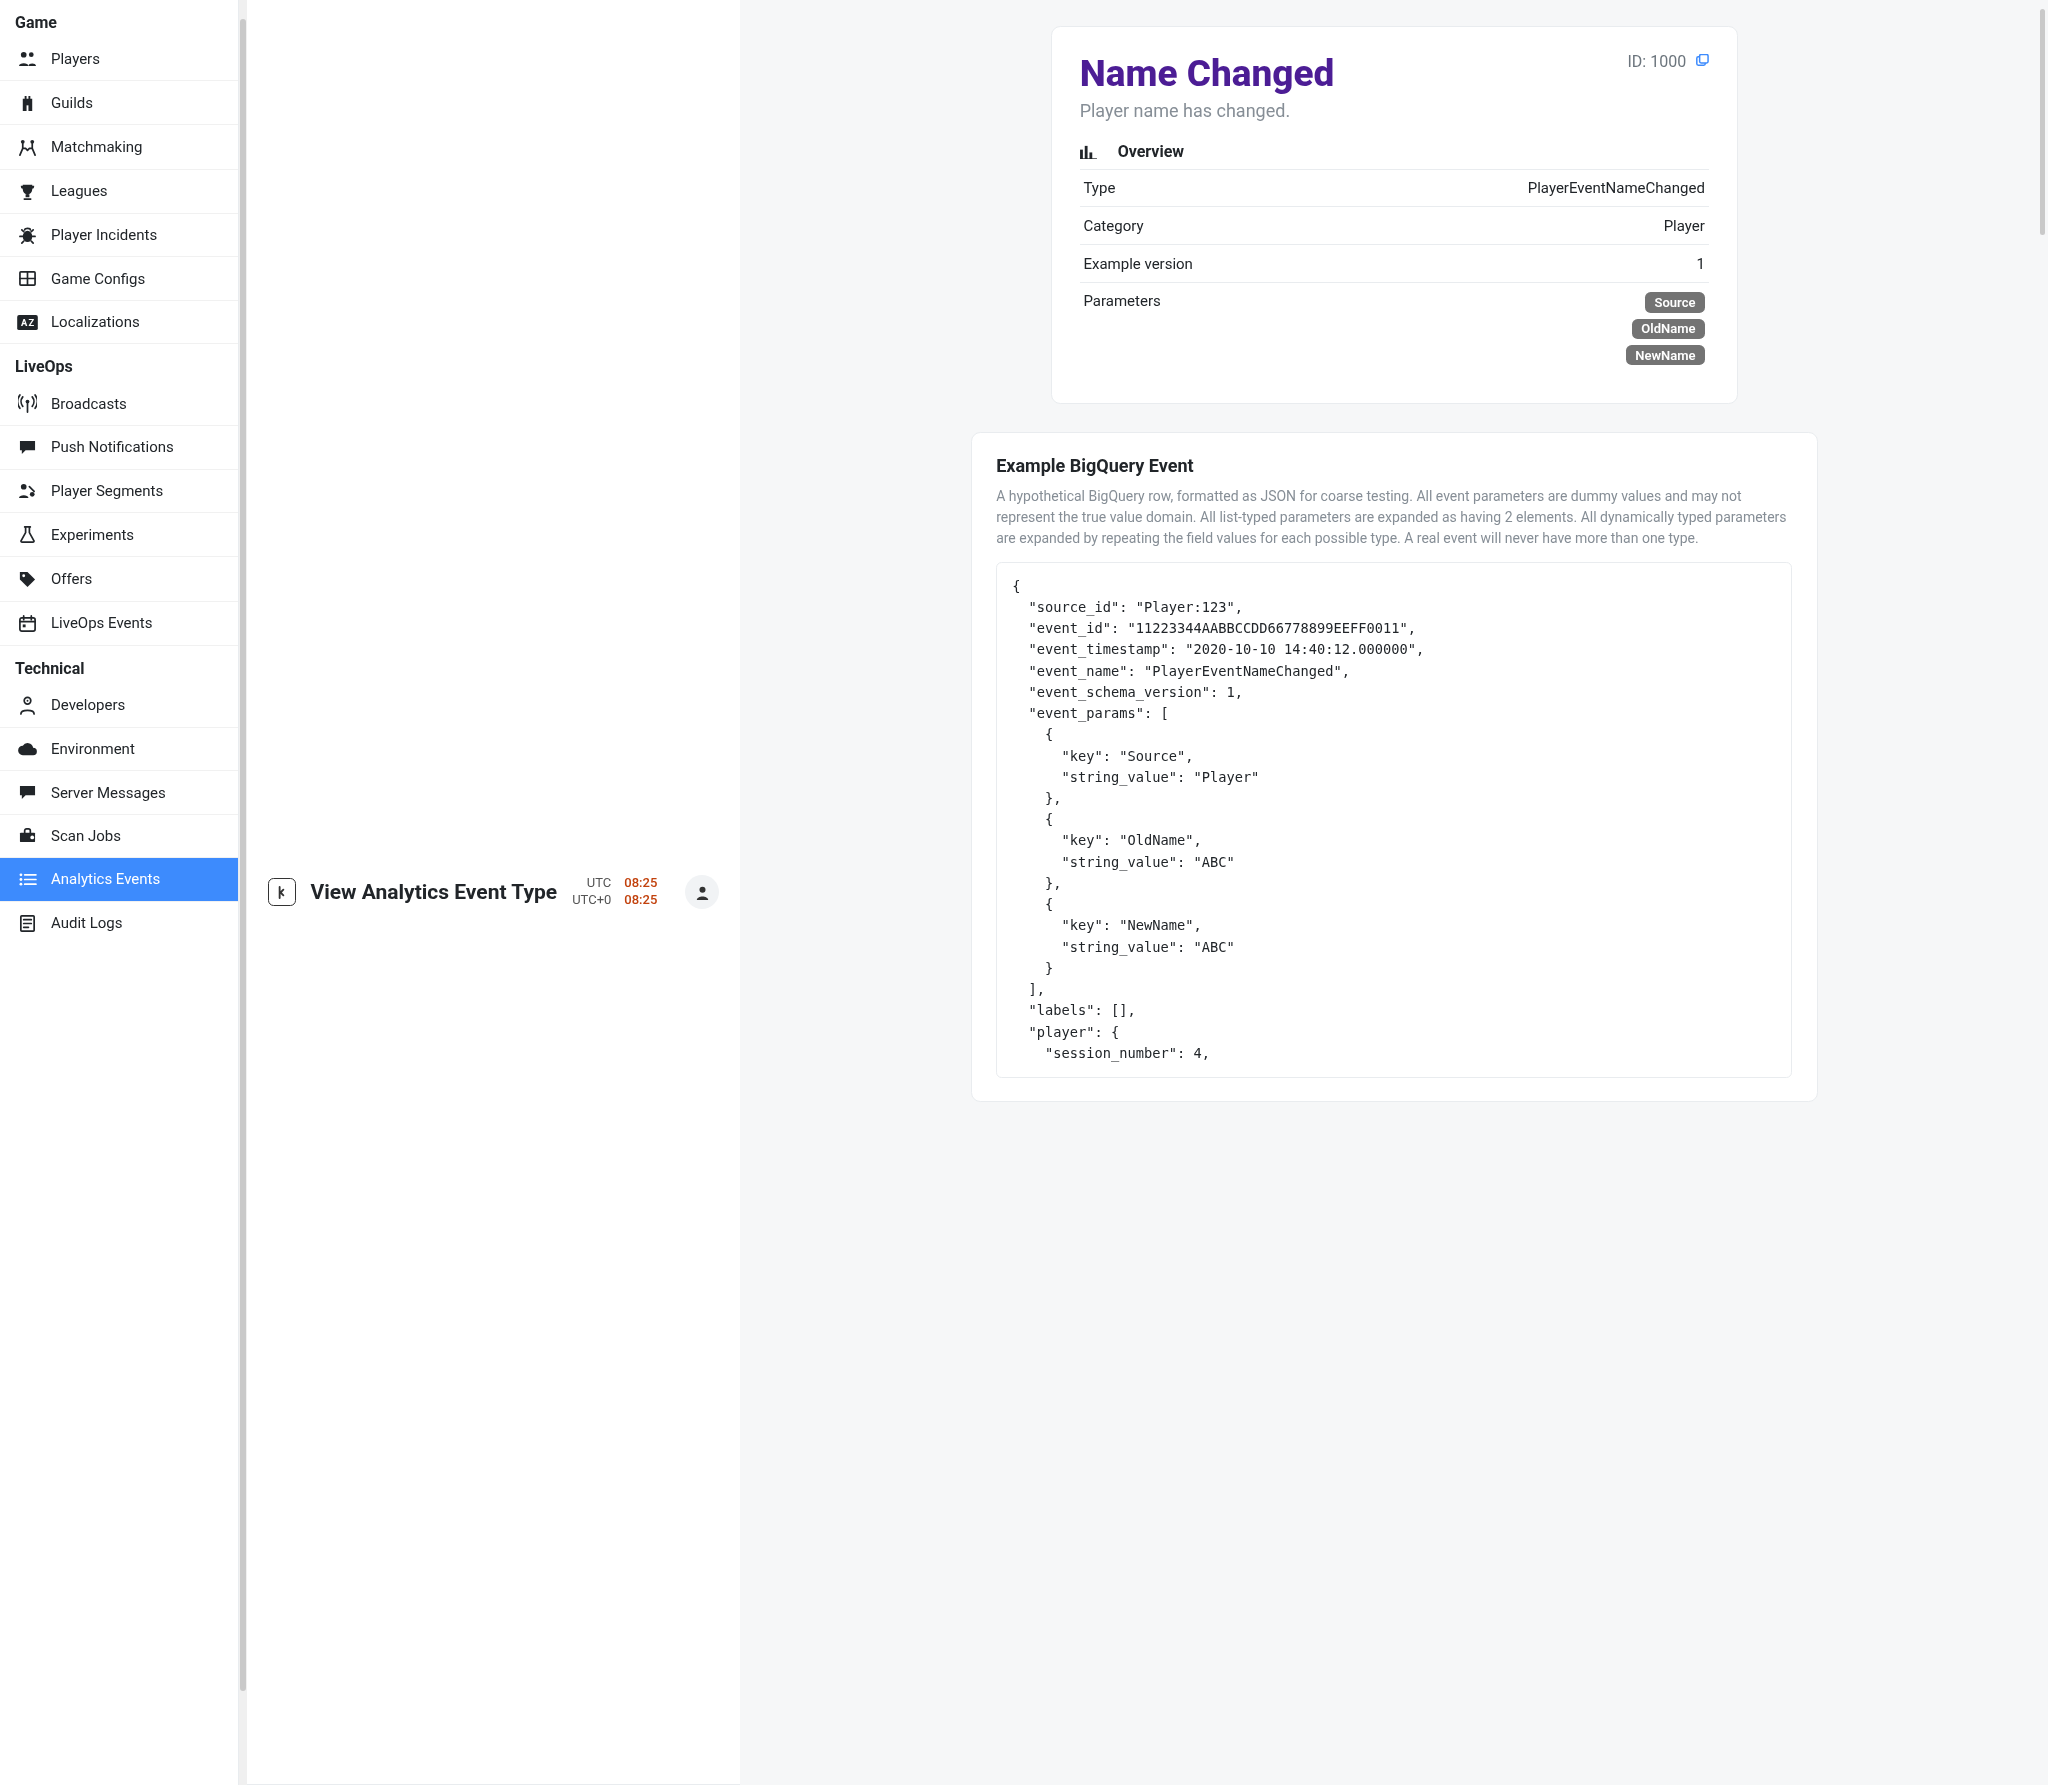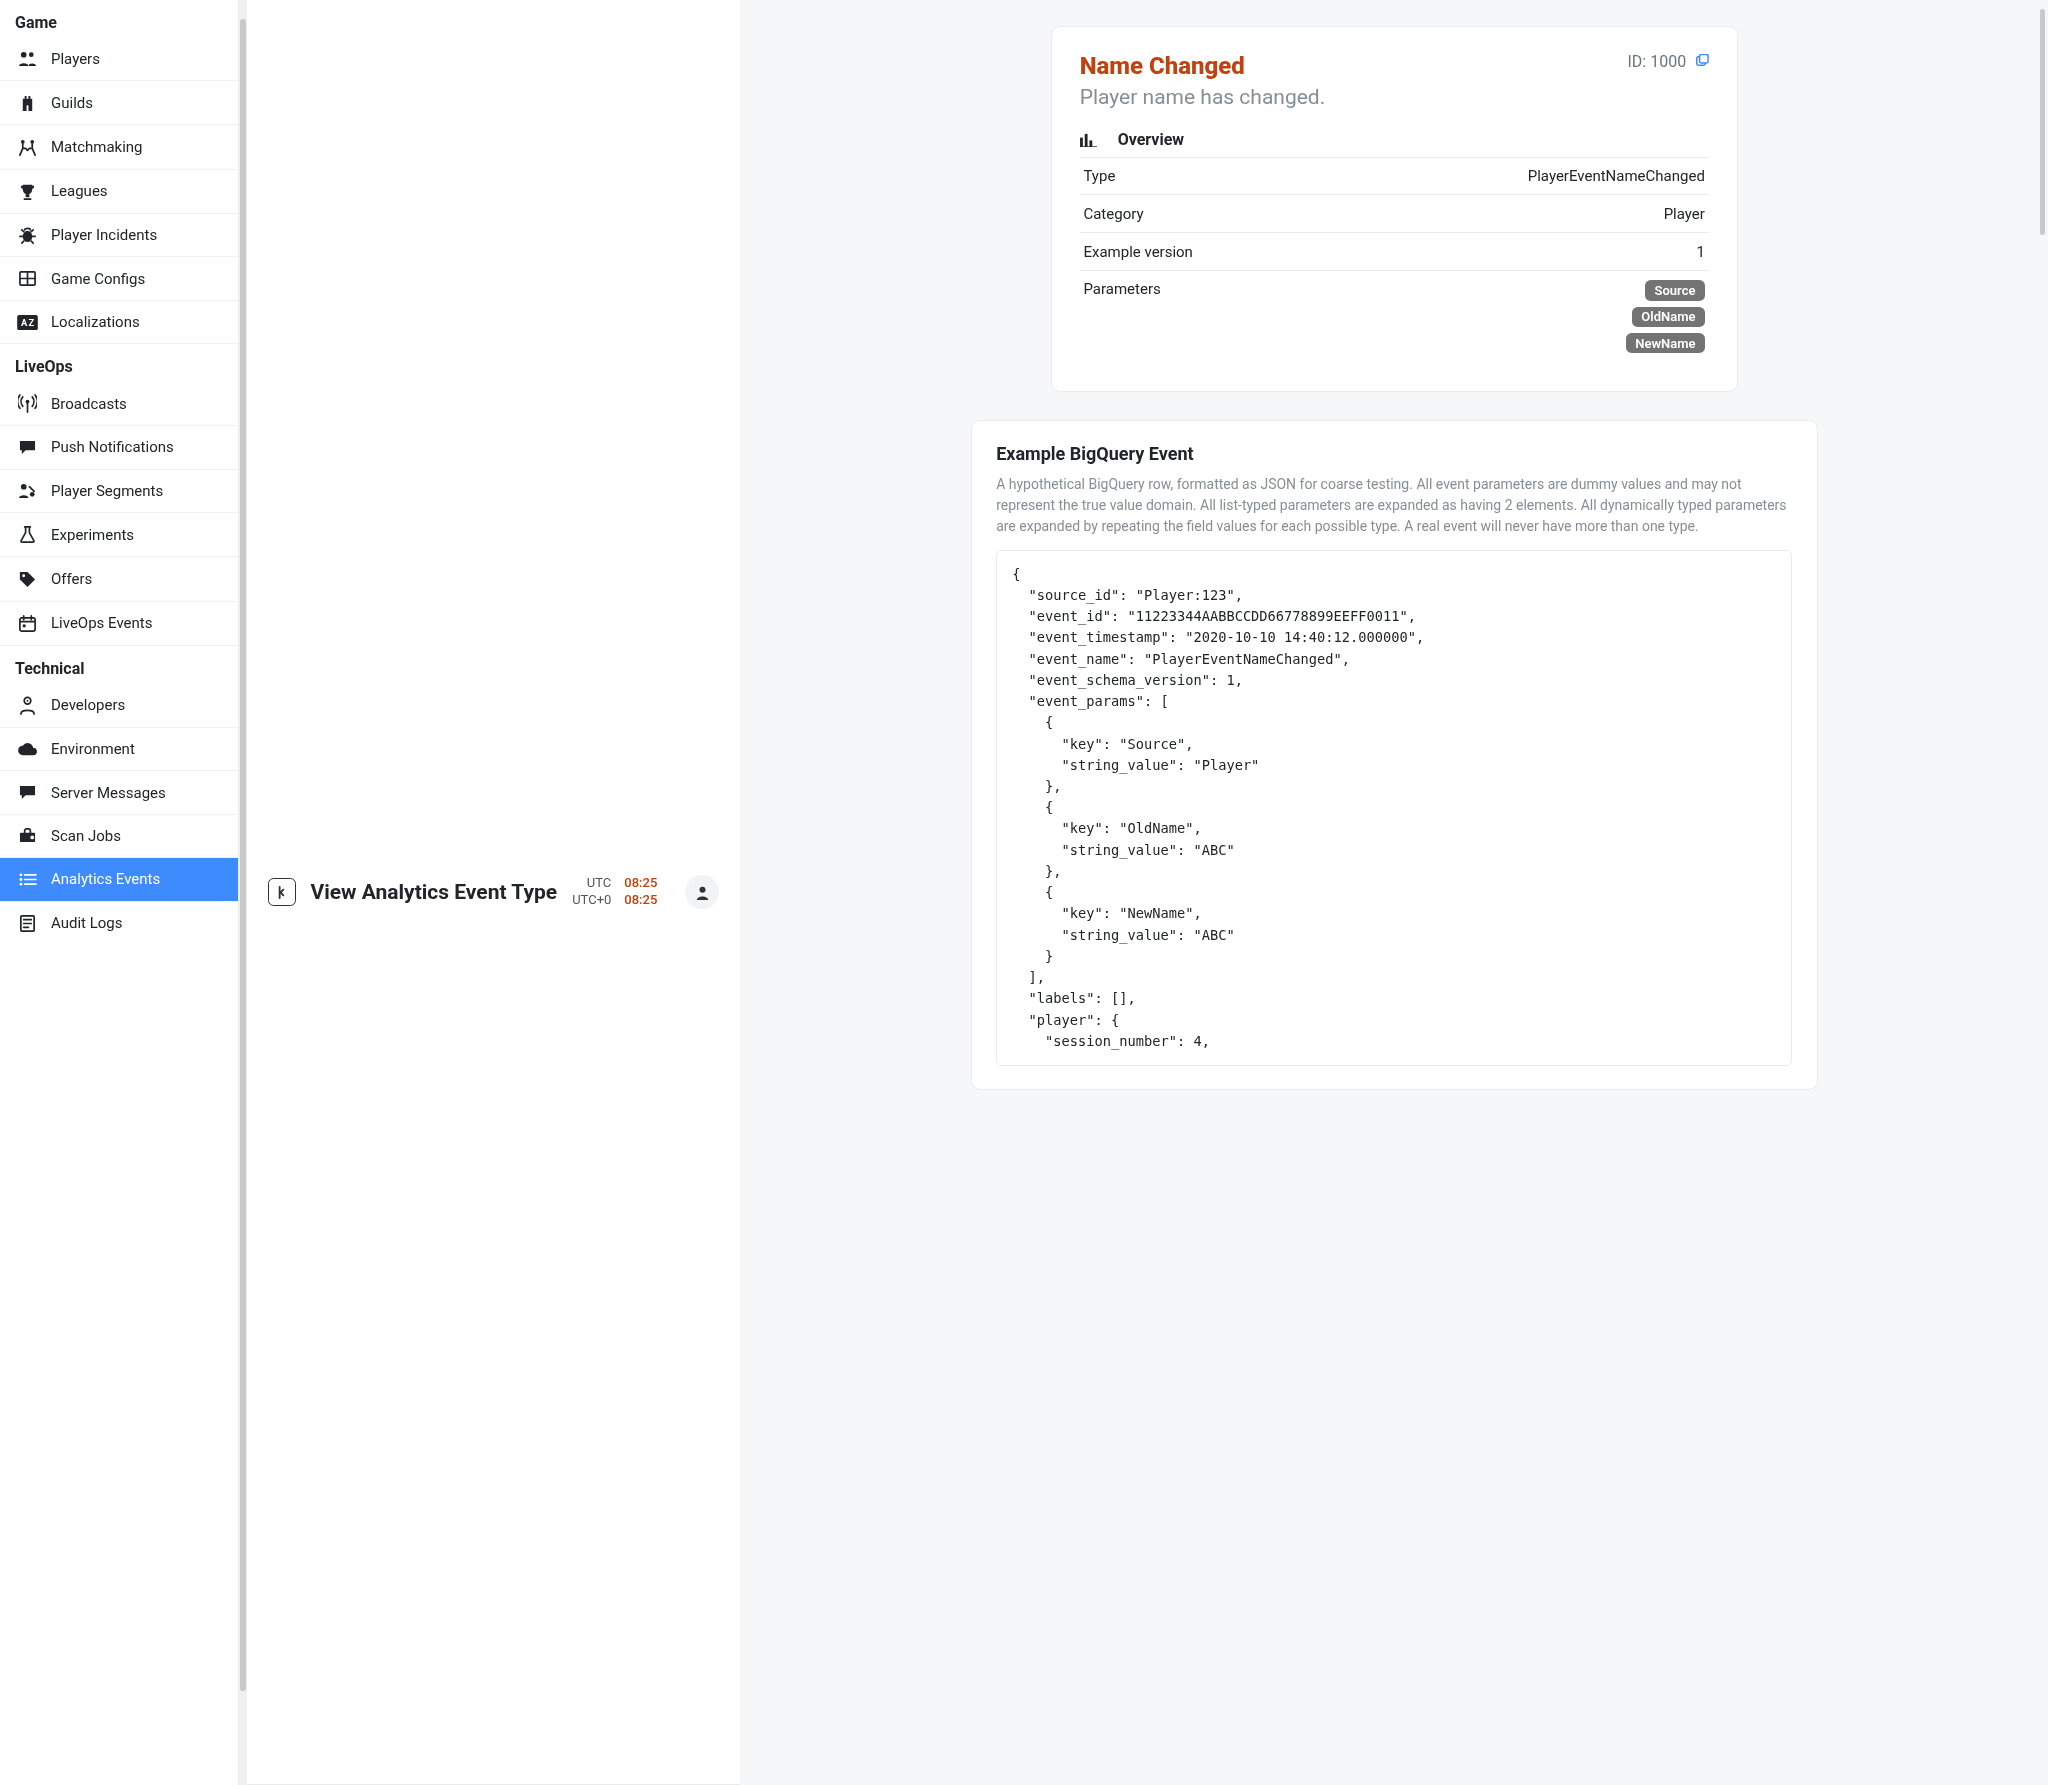--- a/index.html
+++ b/index.html
@@ -21,22 +21,22 @@
 .tz-block { text-align:right; font-size:13px; color:#555; line-height:1.3; }
 .tz-row { display:flex; gap:13px; justify-content:flex-end; }
 .tz-row span:last-child { color:#c2410c; font-weight:500; }
 .avatar { width:34px; height:34px; border-radius:50%; background:#f1f3f5; display:flex; align-items:center; justify-content:center; margin-left:13px; cursor:pointer; }
 .content { flex:1; overflow:auto; background:#f6f7f8; padding: 26px 21px; position:relative; }
 .content-scrollbar { position:absolute; right:1.9px; top:0; bottom:0; width:7.5px; background:transparent; }
 .content-scrollbar::after { content:""; position:absolute; top:9.4px; height:226px; left:0.9px; right:0.9px; background:#c9c9c9; border-radius:3.8px; }
 .card { background:#fff; border:0.9px solid #e9ecef; border-radius:9.4px; padding: 24.5px 28px 28px 28px; }
 .card.main-card { max-width: 687px; margin: 0 auto 28px auto; }
 .event-header { display:flex; align-items:flex-start; }
-.event-title { font-size:24px; font-weight:800; color:#c2410c; }
-.event-desc { font-size:21px; color:#868e96; margin-top:5.6px; }
+.event-title { font-size:37px; font-weight:800; color:#4c1d95; }
+.event-desc { font-size:18px; color:#868e96; margin-top:5.6px; }
 .event-id { margin-left:auto; display:flex; align-items:center; gap:7.5px; color:#6c757d; font-size:16px; }
 .copy-icon { color:#3d8bfd; cursor:pointer; }
 .ov-title { display:flex; align-items:center; gap:21px; font-weight:700; font-size:16px; margin-top:21px; padding-bottom:7.5px; border-bottom:0.9px solid #e9ecef; }
 .ov-row { display:flex; justify-content:space-between; align-items:flex-start; padding:9.4px 3.8px; border-bottom:0.9px solid #e9ecef; font-size:15px; }
 .ov-row.noborder { border-bottom:none; }
 .ov-label { color:#212529; }
 .ov-value { color:#212529; text-align:right; }
 .param-list { display:flex; flex-direction:column; align-items:flex-end; gap:5.6px; }
 .param-badge { background:#737373; color:#fff; font-size:13px; font-weight:600; padding:2.8px 9.4px; border-radius:5.6px; }
 .card.wide { max-width: 847px; margin:0 auto; padding: 22.6px 24.5px; }

